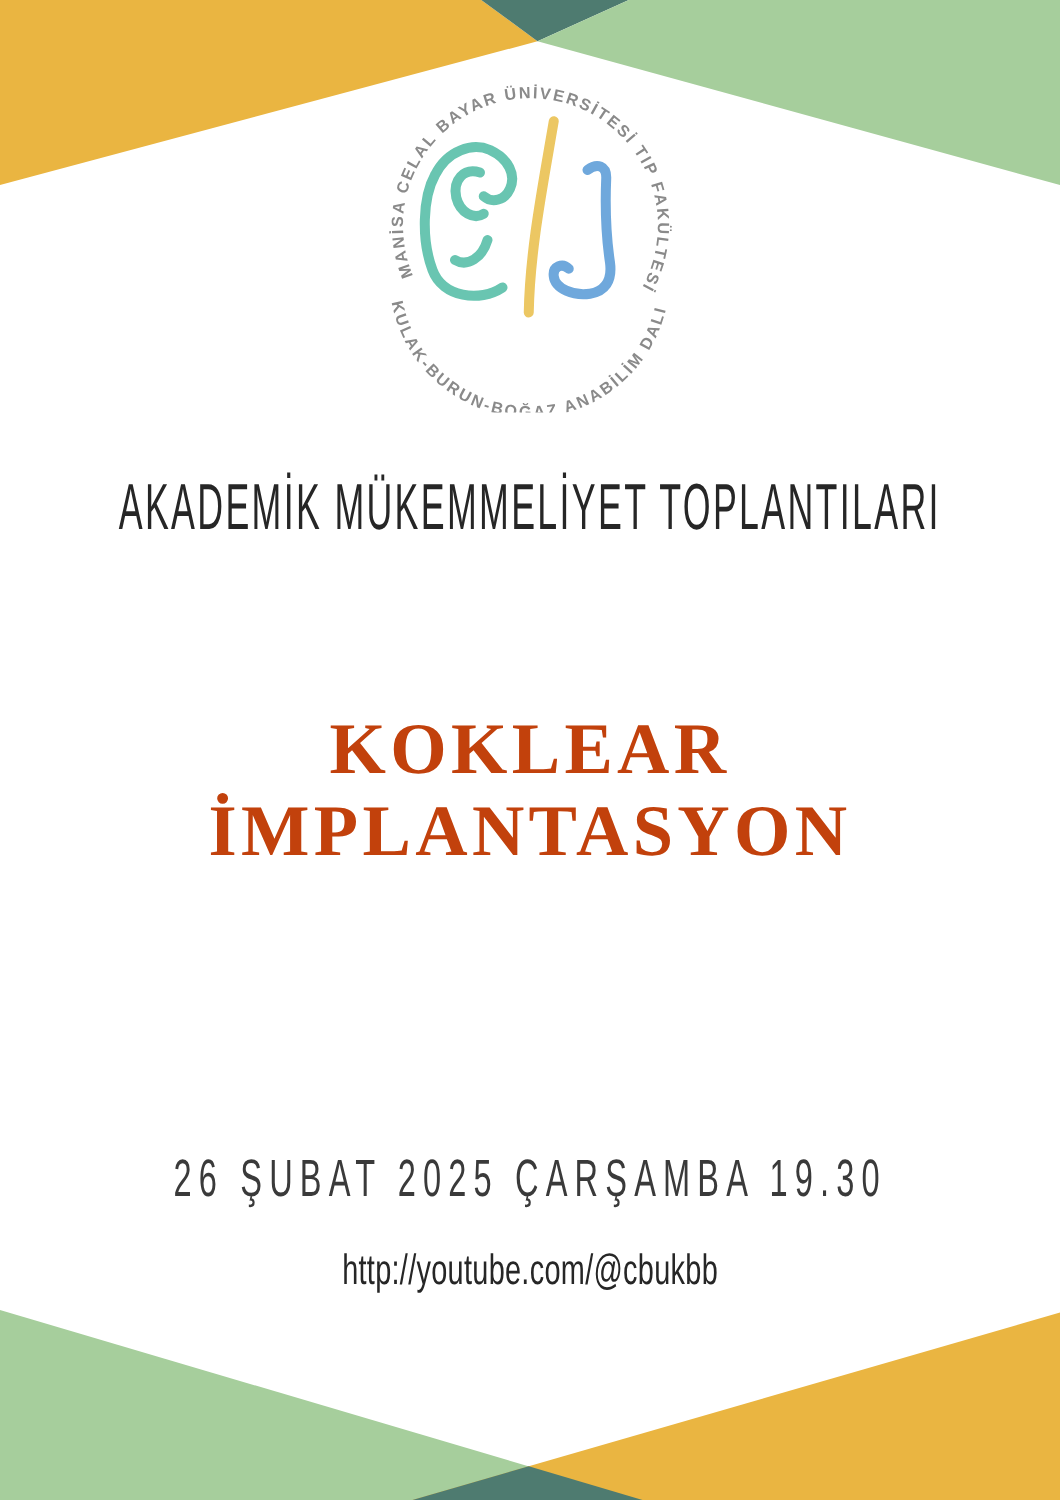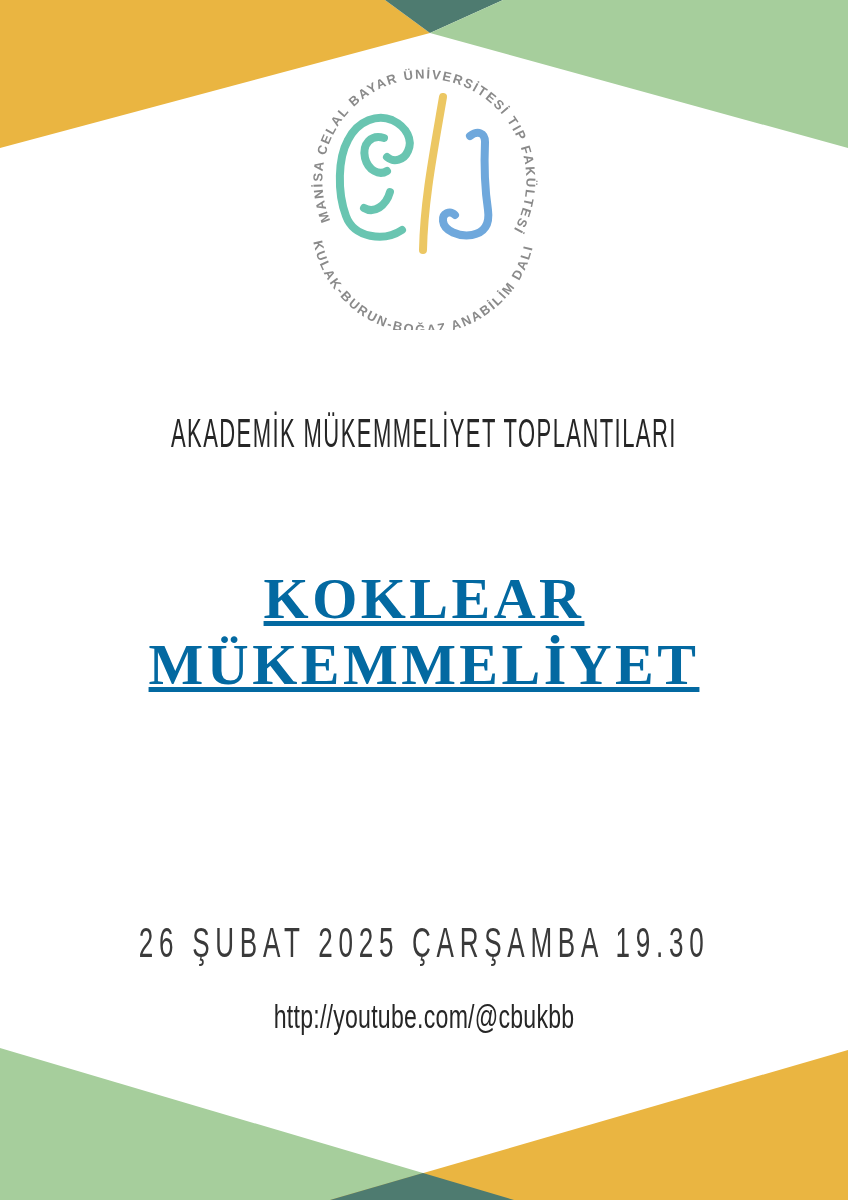--- a/index.html
+++ b/index.html
@@ -20,21 +20,21 @@
   }
   .arc-bottom{font-size:13px;letter-spacing:1.9px;}
 
   .textline{
     position:absolute;left:0;width:100%;
     display:flex;justify-content:center;
     white-space:nowrap;line-height:1;
   }
   .cond{display:inline-block;transform-origin:center;}
 
-  .series-title{top:413px;font-size:40px;}
+  .series-title{top:380px;font-size:52px;}
   .series-title .cond{transform:scaleX(0.55);letter-spacing:0.065em;}
 
   .talk-title{
     position:absolute;left:0;width:100%;
     top:566px;
     text-align:center;
     font-family:"Liberation Serif", serif;
     font-weight:bold;
     font-size:58px;line-height:66px;
     letter-spacing:0.06em;
@@ -86,23 +86,23 @@
       <path stroke-width="8" d="M 116 162 C 112 176, 100 184, 90 178" stroke="#69C5B1"></path>
       <path stroke-width="8" d="M 169 67 C 160 120, 150 170, 149 220" stroke="#ECC763"></path>
       <path stroke-width="8" d="M 196 106 C 204 100, 211 103, 211 112 C 210 135, 211 160, 214 180 C 216 195, 210 203, 198 205 C 185 207, 170 201, 169 191 C 168 183, 176 180, 181 185" stroke="#6FA8DC"></path>
     </g>
   </svg>
 
   <div class="textline series-title">
     <span class="cond" style="color: rgb(38, 38, 38);">AKADEMİK MÜKEMMELİYET TOPLANTILARI</span>
   </div>
 
-  <div class="talk-title" style="color: #0369a1; text-decoration: underline;">
+  <div class="talk-title" style="color: #c2410c;">
     <div>KOKLEAR</div>
-    <div>MÜKEMMELİYET</div>
+    <div>İMPLANTASYON</div>
   </div>
 
 
   <div class="textline date">
     <span class="cond" style="color: rgb(58, 58, 58);">26 ŞUBAT 2025 ÇARŞAMBA 19.30</span>
   </div>
 
   <div class="links">
     <div class="line2">
       <span class="cond" style="color: rgb(38, 38, 38);">http://youtube.com/@cbukbb</span>

